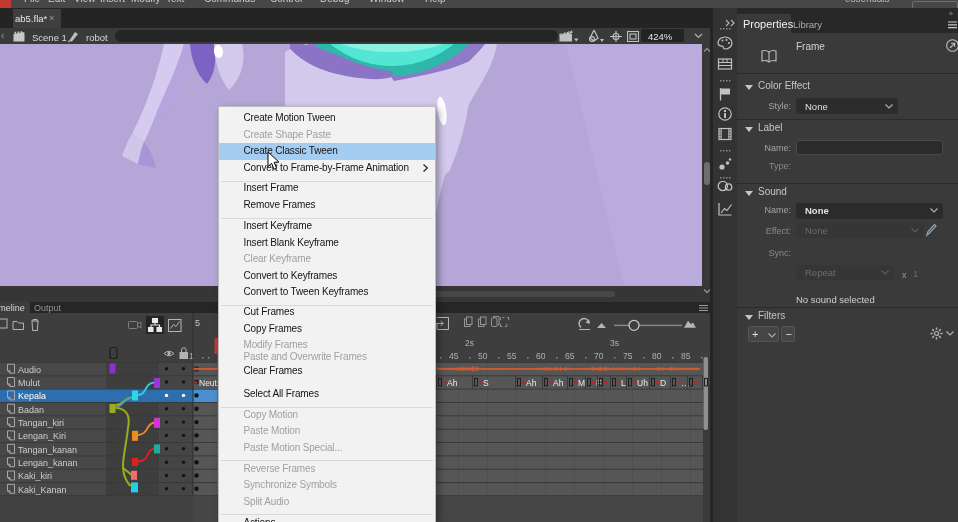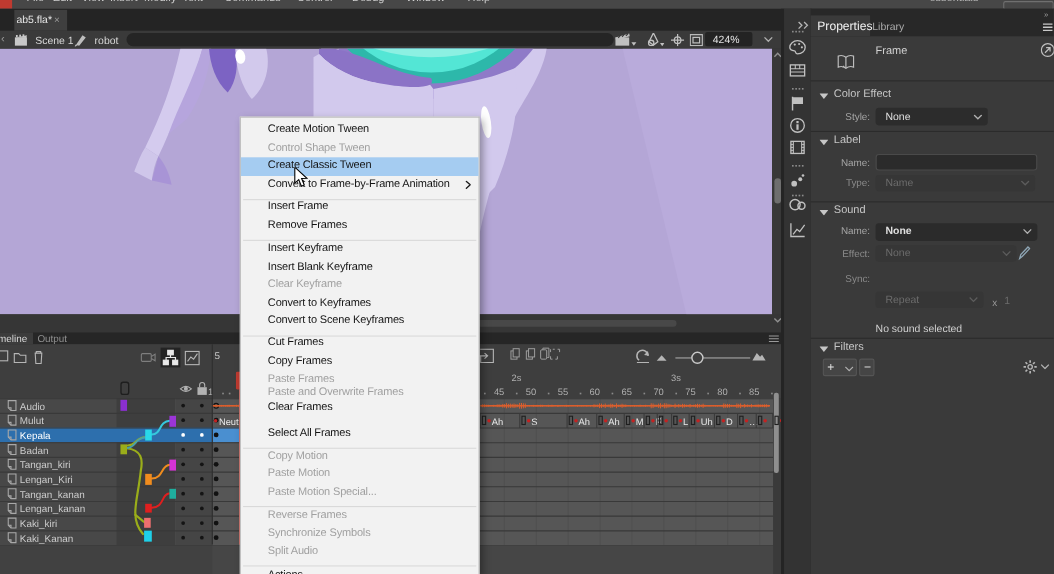--- a/index.html
+++ b/index.html
@@ -687,26 +687,20 @@
     </div>
     <div class="abs" style="left:0;top:110.5px;width:221px;height:1px;background:#2b2b2b;"></div>
 
     <svg class="abs" style="left:8px;top:118px;" width="8" height="6" viewBox="0 0 8 6">
         <path d="M0,1 h8 l-4,5 z" fill="#c6c6c6"></path>
       </svg>
     <span class="tx" style="left:21px;top:114px;font-size:10px;color:#c6c6c6;">Label</span>
     <span class="tx" style="left:0;width:54px;text-align:right;top:134.5px;font-size:9px;color:#a5a5a5;">Name:</span>
     <div class="abs" style="left:59px;top:132px;width:147px;height:15px;background:#2b2b2b;border:1px solid #4a4a4a;border-radius:3px;box-sizing:border-box;"></div>
     <span class="tx" style="left:0;width:54px;text-align:right;top:153px;font-size:9px;color:#8a8a8a;">Type:</span>
-    <div class="abs" style="left:59px;top:150.5px;width:145px;height:15px;background:#363636;border-radius:3px;">
-      <span class="tx" style="left:9px;top:2px;font-size:9.5px;color:#6c6c6c;">Name</span>
-      <svg class="abs" style="left:132px;top:5px;" width="8" height="5" viewBox="0 0 8 5">
-          <path d="M0.5,0.5 L4,4 L7.5,0.5" fill="none" stroke="#5c5c5c" stroke-width="1.2"></path>
-        </svg>
-    </div>
     <div class="abs" style="left:0;top:174.5px;width:221px;height:1px;background:#2b2b2b;"></div>
 
     <svg class="abs" style="left:8px;top:182px;" width="8" height="6" viewBox="0 0 8 6">
         <path d="M0,1 h8 l-4,5 z" fill="#c6c6c6"></path>
       </svg>
     <span class="tx" style="left:21px;top:178px;font-size:10px;color:#c6c6c6;">Sound</span>
     <span class="tx" style="left:0;width:54px;text-align:right;top:197px;font-size:9px;color:#a5a5a5;">Name:</span>
     <div class="abs" style="left:59px;top:194.5px;width:147px;height:16px;background:#2b2b2b;border-radius:3px;">
       <span class="tx" style="left:9px;top:2.5px;font-size:9.5px;color:#e0e0e0;font-weight:bold;">None</span>
       <svg class="abs" style="left:134px;top:5.5px;" width="8" height="5" viewBox="0 0 8 5">
@@ -756,39 +750,39 @@
     </svg>
     <svg class="abs" style="left:209px;top:323px;" width="8" height="5" viewBox="0 0 8 5">
         <path d="M0.5,0.5 L4,4 L7.5,0.5" fill="none" stroke="#b0b0b0" stroke-width="1.2"></path>
       </svg>
   </div>
 </div>
 
 <div class="abs" style="left:218px;top:106px;width:218px;height:416px;background:#f2f2f2;border:1px solid #bcbcbc;border-bottom:none;box-shadow:3px 3px 7px rgba(0,0,0,0.35);box-sizing:border-box;font-size:10px;color:#141414;letter-spacing:-0.15px;">
   <div class="abs" style="left:0;top:36px;width:216px;height:16.5px;background:#a5ccf1;"></div>
   <span class="tx" style="left:24.5px;top:5px;">Create Motion Tween</span>
-  <span class="tx" style="left:24.5px;top:21.5px;color:#a0a0a0;">Control Shape Tween</span>
+  <span class="tx" style="left:24.5px;top:21.5px;color:#a0a0a0;">Create Shape Paste</span>
   <span class="tx" style="left:24.5px;top:38px;">Create Classic Tween</span>
   <span class="tx" style="left:24.5px;top:54.5px;">Convert to Frame-by-Frame Animation</span>
   <svg class="abs" style="left:204px;top:57px;" width="5" height="8" viewBox="0 0 5 8">
       <path d="M0.5,0.5 L4.5,4 L0.5,7.5" fill="none" stroke="#1b1b1b" stroke-width="1.2"></path>
     </svg>
   <div class="abs" style="left:2px;top:73.5px;width:212px;height:1px;background:#d9d9d9;"></div>
   <span class="tx" style="left:24.5px;top:75px;">Insert Frame</span>
   <span class="tx" style="left:24.5px;top:91.5px;">Remove Frames</span>
   <div class="abs" style="left:2px;top:110.5px;width:212px;height:1px;background:#d9d9d9;"></div>
   <span class="tx" style="left:24.5px;top:113px;">Insert Keyframe</span>
   <span class="tx" style="left:24.5px;top:129.5px;">Insert Blank Keyframe</span>
   <span class="tx" style="left:24.5px;top:146px;color:#a0a0a0;">Clear Keyframe</span>
   <span class="tx" style="left:24.5px;top:162.5px;">Convert to Keyframes</span>
-  <span class="tx" style="left:24.5px;top:179px;">Convert to Scene Keyframes</span>
+  <span class="tx" style="left:24.5px;top:179px;">Convert to Tween Keyframes</span>
   <div class="abs" style="left:2px;top:197.5px;width:212px;height:1px;background:#d9d9d9;"></div>
   <span class="tx" style="left:24.5px;top:199px;">Cut Frames</span>
   <span class="tx" style="left:24.5px;top:215.5px;">Copy Frames</span>
-  <span class="tx" style="left:24.5px;top:232px;color:#a0a0a0;">Paste Frames</span>
+  <span class="tx" style="left:24.5px;top:232px;color:#a0a0a0;">Modify Frames</span>
   <span class="tx" style="left:24.5px;top:244px;color:#a0a0a0;">Paste and Overwrite Frames</span>
   <span class="tx" style="left:24.5px;top:258px;">Clear Frames</span>
   <span class="tx" style="left:24.5px;top:281px;">Select All Frames</span>
   <div class="abs" style="left:2px;top:299.5px;width:212px;height:1px;background:#d9d9d9;"></div>
   <span class="tx" style="left:24.5px;top:301.5px;color:#a0a0a0;">Copy Motion</span>
   <span class="tx" style="left:24.5px;top:318px;color:#a0a0a0;">Paste Motion</span>
   <span class="tx" style="left:24.5px;top:334.5px;color:#a0a0a0;">Paste Motion Special...</span>
   <div class="abs" style="left:2px;top:353px;width:212px;height:1px;background:#d9d9d9;"></div>
   <span class="tx" style="left:24.5px;top:355.5px;color:#a0a0a0;">Reverse Frames</span>
   <span class="tx" style="left:24.5px;top:372px;color:#a0a0a0;">Synchronize Symbols</span>

